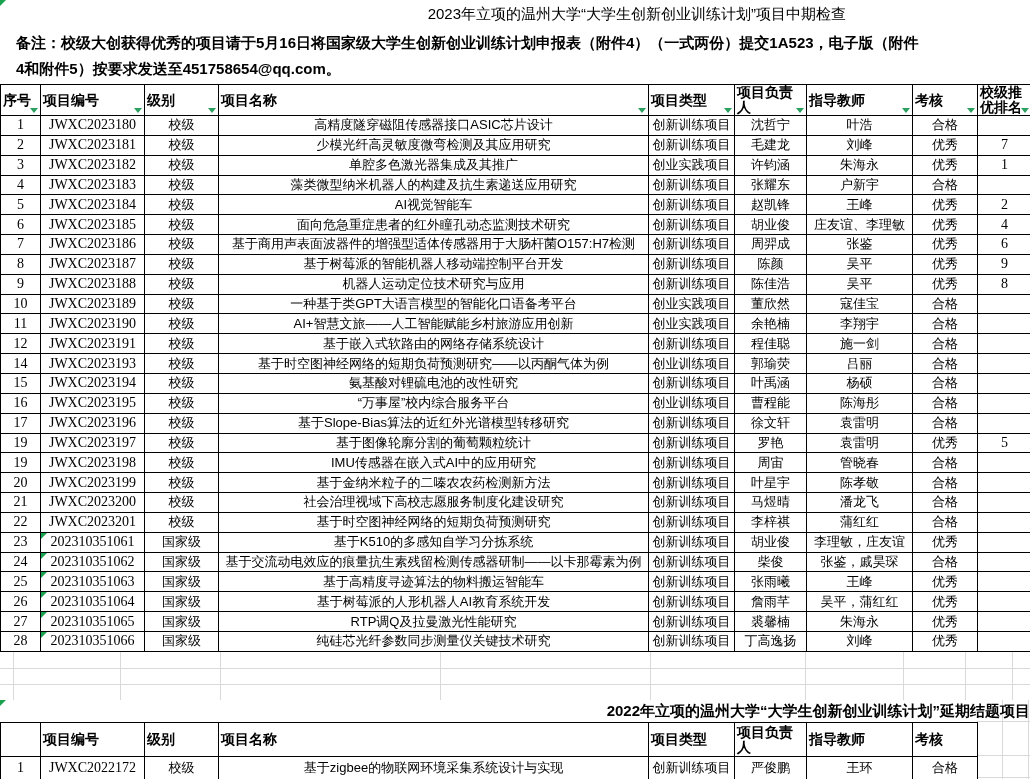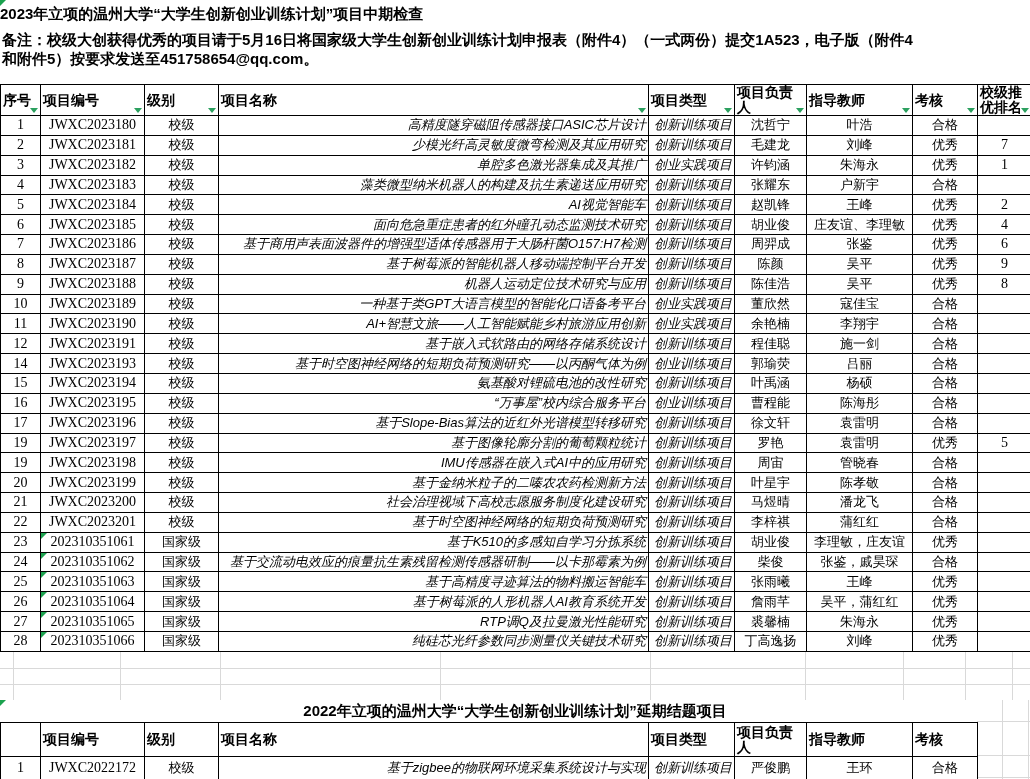--- a/index.html
+++ b/index.html
@@ -4,39 +4,39 @@
 <style>
   html,body{margin:0;padding:0;}
   body{
     width:1030px;height:779px;position:relative;overflow:hidden;
     background:#ffffff;color:#000;
     font-family:"Liberation Sans", sans-serif;
   }
   .flag{position:absolute;left:0;top:0;width:0;height:0;
     border-top:6px solid #1ba24e;border-right:6px solid transparent;}
   .title1{position:absolute;top:0;left:0;width:846px;height:28px;line-height:28px;
-    text-align:left;font-weight:bold;font-size:15px;}
+    text-align:right;font-weight:normal;font-size:15px;}
   .note{position:absolute;top:28px;left:0;width:922px;height:56px;box-sizing:border-box;
-    padding:2px 2px 0 2px;font-weight:bold;font-size:15px;line-height:19px;}
+    padding:2px 2px 0 16px;font-weight:bold;font-size:15px;line-height:26px;}
   .title2{position:absolute;top:700px;left:0;width:1030px;height:22px;line-height:22px;
-    text-align:center;font-weight:bold;font-size:15px;}
+    text-align:right;font-weight:bold;font-size:15px;}
 
   table{border-collapse:collapse;table-layout:fixed;background:#fff;}
   #main-table{position:absolute;top:84px;left:0;width:1031px;height:568px;}
   #delay-table{position:absolute;top:722px;left:0;width:978px;height:57px;}
   th,td{border:1px solid #000;padding:0 2px;overflow:hidden;position:relative;
     vertical-align:middle;}
   th{font-size:14px;font-weight:bold;text-align:left;line-height:15px;white-space:normal;}
   td{font-size:13px;white-space:nowrap;line-height:18px;}
   #main-table thead tr{height:26px;}
   #main-table tbody tr{height:19px;}
   #delay-table thead tr{height:34px;}
   #delay-table tbody tr{height:23px;}
   .a-c{text-align:center;}
-  .a-l{text-align:right;font-style:italic;}
+  .a-l{text-align:center;}
   .col-serial,.col-code,.col-rank{font-family:"Liberation Serif", serif;font-size:14px;}
   .filter{position:absolute;right:2px;bottom:2px;width:0;height:0;
     border-left:4px solid transparent;border-right:4px solid transparent;
     border-top:5px solid #2ba05f;}
   .gl{position:absolute;background:#d9d9d9;}
 </style>
 </head>
 <body>
 
 <div class="title1">2023年立项的温州大学“大学生创新创业训练计划”项目中期检查</div>

